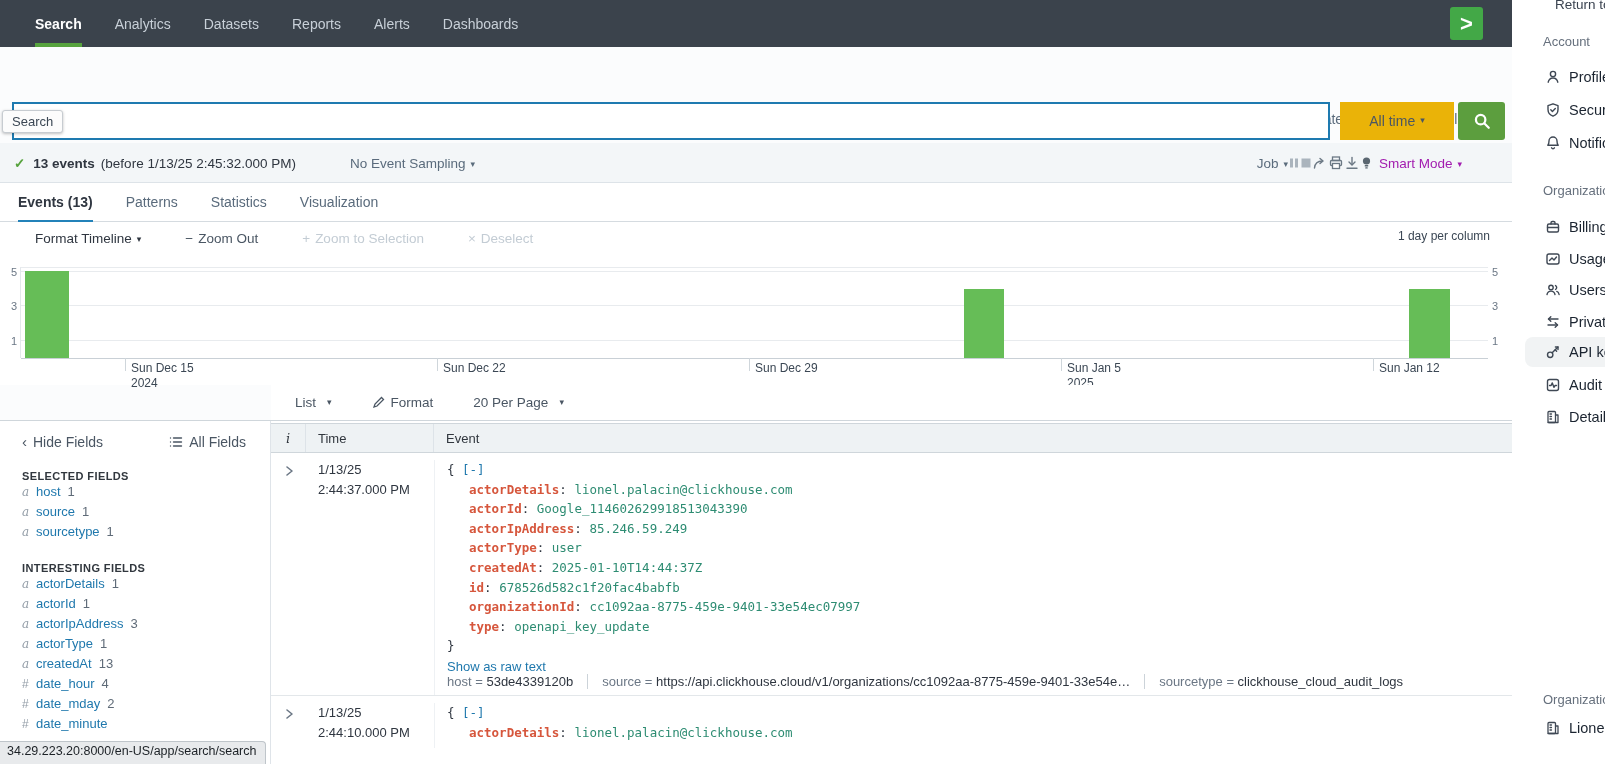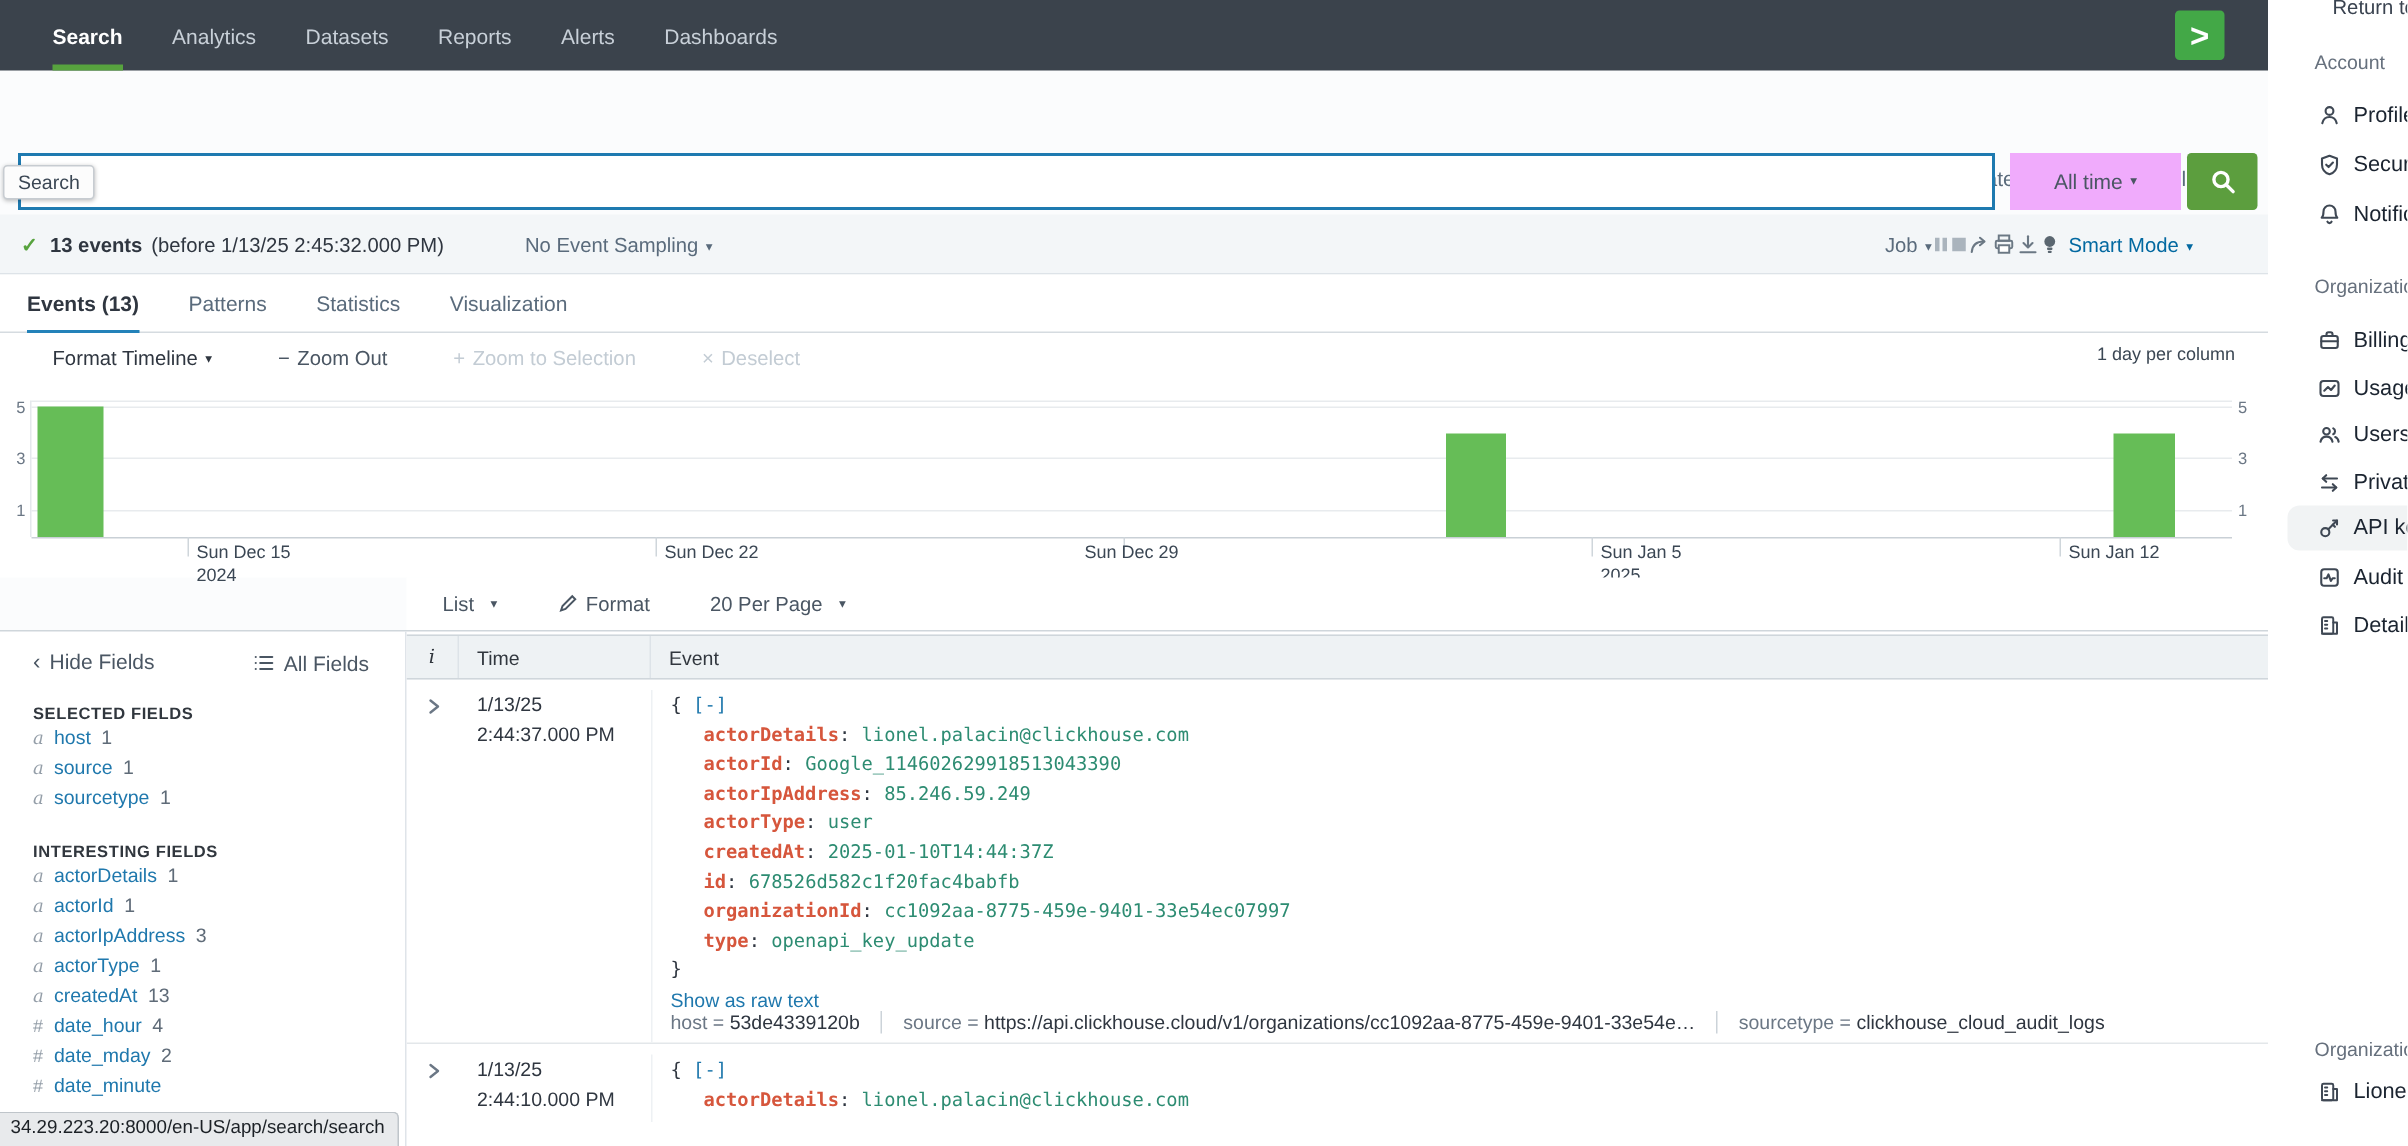--- a/index.html
+++ b/index.html
@@ -23,35 +23,35 @@
            box-shadow:0 1px 3px rgba(0,0,0,.25);padding:3px 9px;font-size:13px;color:#3b4754;}
   .header-actions{position:absolute;right:32px;top:64px;display:flex;gap:30px;font-size:14px;color:#5a6b7c;}
   .header-actions span{cursor:pointer;}
 
   
   .search-row{position:absolute;left:0;top:100px;width:1512px;height:43px;}
   .search-input{position:absolute;left:12px;top:2px;width:1318px;height:38px;box-sizing:border-box;
                 background:#fff;border:2px solid #1e7ab0;display:flex;align-items:center;padding-left:14px;
                 font-family:"DejaVu Sans Mono",monospace;font-size:14px;color:#222;}
   .caret-bar{display:inline-block;width:1px;height:19px;background:#222;margin-left:1px;}
-  .timerange-btn{position:absolute;left:1340px;top:2px;width:114px;height:38px;background:#f0abfc;
+  .timerange-btn{position:absolute;left:1340px;top:2px;width:114px;height:38px;background:#eab308;
                  display:flex;align-items:center;justify-content:center;font-size:14px;color:#4a5663;cursor:pointer;}
   .search-btn{position:absolute;left:1458px;top:2px;width:47px;height:38px;background:#5c9e3e;border-radius:3px;
               display:flex;align-items:center;justify-content:center;cursor:pointer;}
 
   
   .job-bar{position:absolute;left:0;top:143px;width:1512px;height:40px;background:#f3f6f8;border-bottom:1px solid #dde3e8;box-sizing:border-box;}
   .job-left{position:absolute;left:14px;top:0;height:40px;display:flex;align-items:center;gap:6px;font-size:13.5px;}
   .i-check::before{content:"✓";color:#57a33e;font-weight:bold;margin-right:2px;}
   .evcount{font-weight:bold;color:#2f3640;}
   .evqual{color:#2f3640;}
   .sampling{margin-left:48px;color:#5a6b7c;cursor:pointer;}
   .job-right{position:absolute;right:50px;top:0;height:40px;display:flex;align-items:center;font-size:13.5px;color:#5a6b7c;}
   .job-right .lbl{cursor:pointer;}
-  .smart{display:flex;align-items:center;gap:6px;color:#0369a1;cursor:pointer;}
+  .smart{display:flex;align-items:center;gap:6px;color:#a21caf;cursor:pointer;}
 
   
   .tabs{position:absolute;left:0;top:183px;width:1512px;height:39px;background:#fff;border-bottom:1px solid #d5dbe0;box-sizing:border-box;
         display:flex;gap:33px;padding-left:18px;align-items:center;}
   .tab{position:relative;height:39px;display:flex;align-items:center;font-size:14px;color:#5a6b7c;cursor:pointer;}
   .tab.active{color:#2f3640;font-weight:bold;}
   .tab.active::after{content:"";position:absolute;left:0;right:0;bottom:-1px;height:3px;background:#2382b9;}
 
   
   .tl-toolbar{position:absolute;left:0;top:222px;width:1512px;height:36px;background:#fff;}
@@ -290,21 +290,21 @@
         <div class="xtick" style="left:728px"></div>
         <div class="xtick" style="left:1040px"></div>
         <div class="xtick" style="left:1352px"></div>
         <div class="xlab" style="left:110px">
             <div>Sun Dec 15</div>
             <div>2024</div>
           </div>
         <div class="xlab" style="left:422px">
             <div>Sun Dec 22</div>
           </div>
-        <div class="xlab" style="left:702px">
+        <div class="xlab" style="left:734px">
             <div>Sun Dec 29</div>
           </div>
         <div class="xlab" style="left:1046px">
             <div>Sun Jan 5</div>
             <div>2025</div>
           </div>
         <div class="xlab" style="left:1358px">
             <div>Sun Jan 12</div>
           </div>
       </div>

